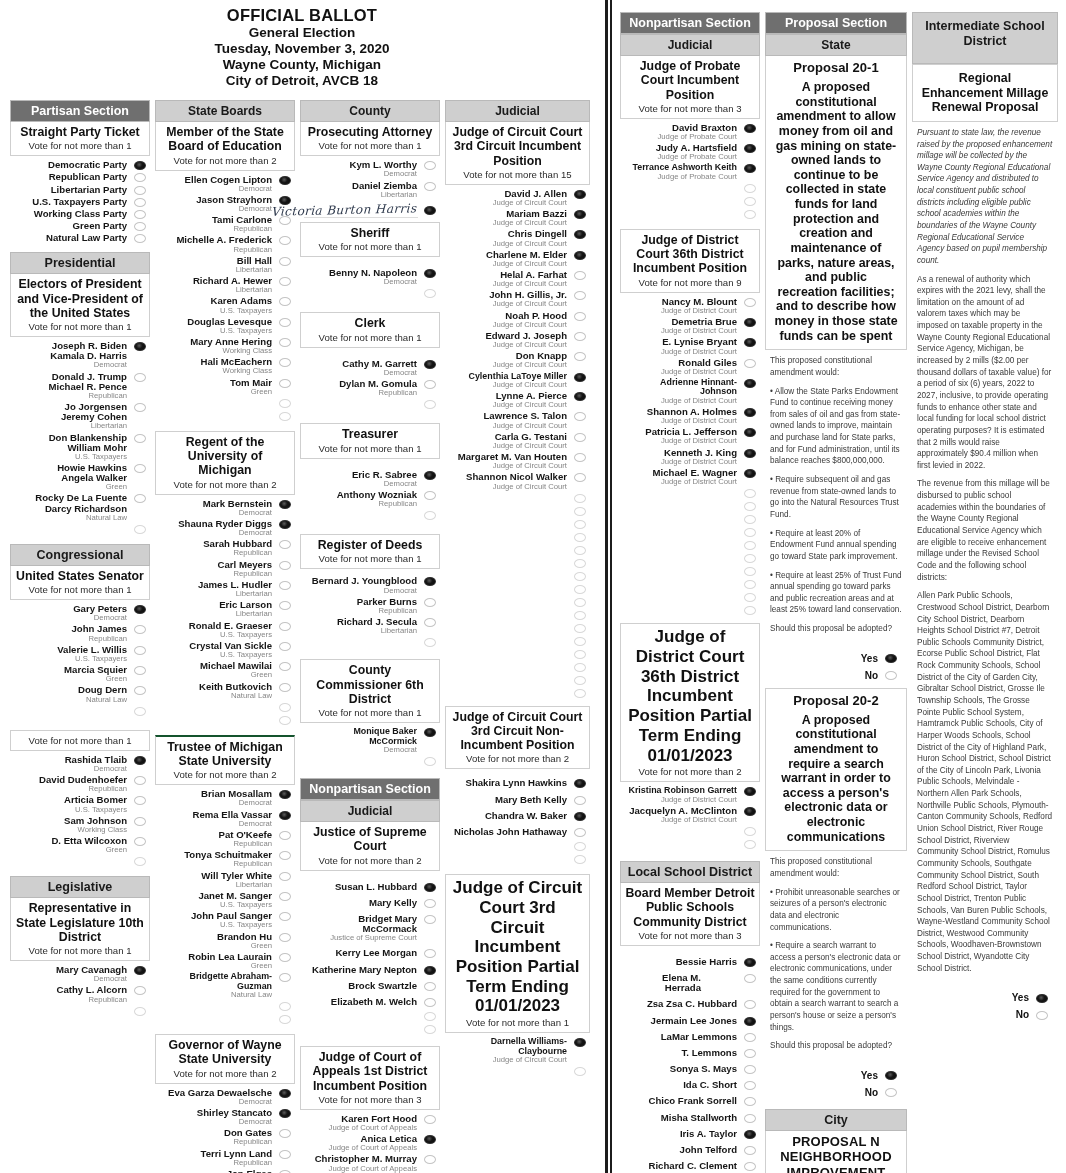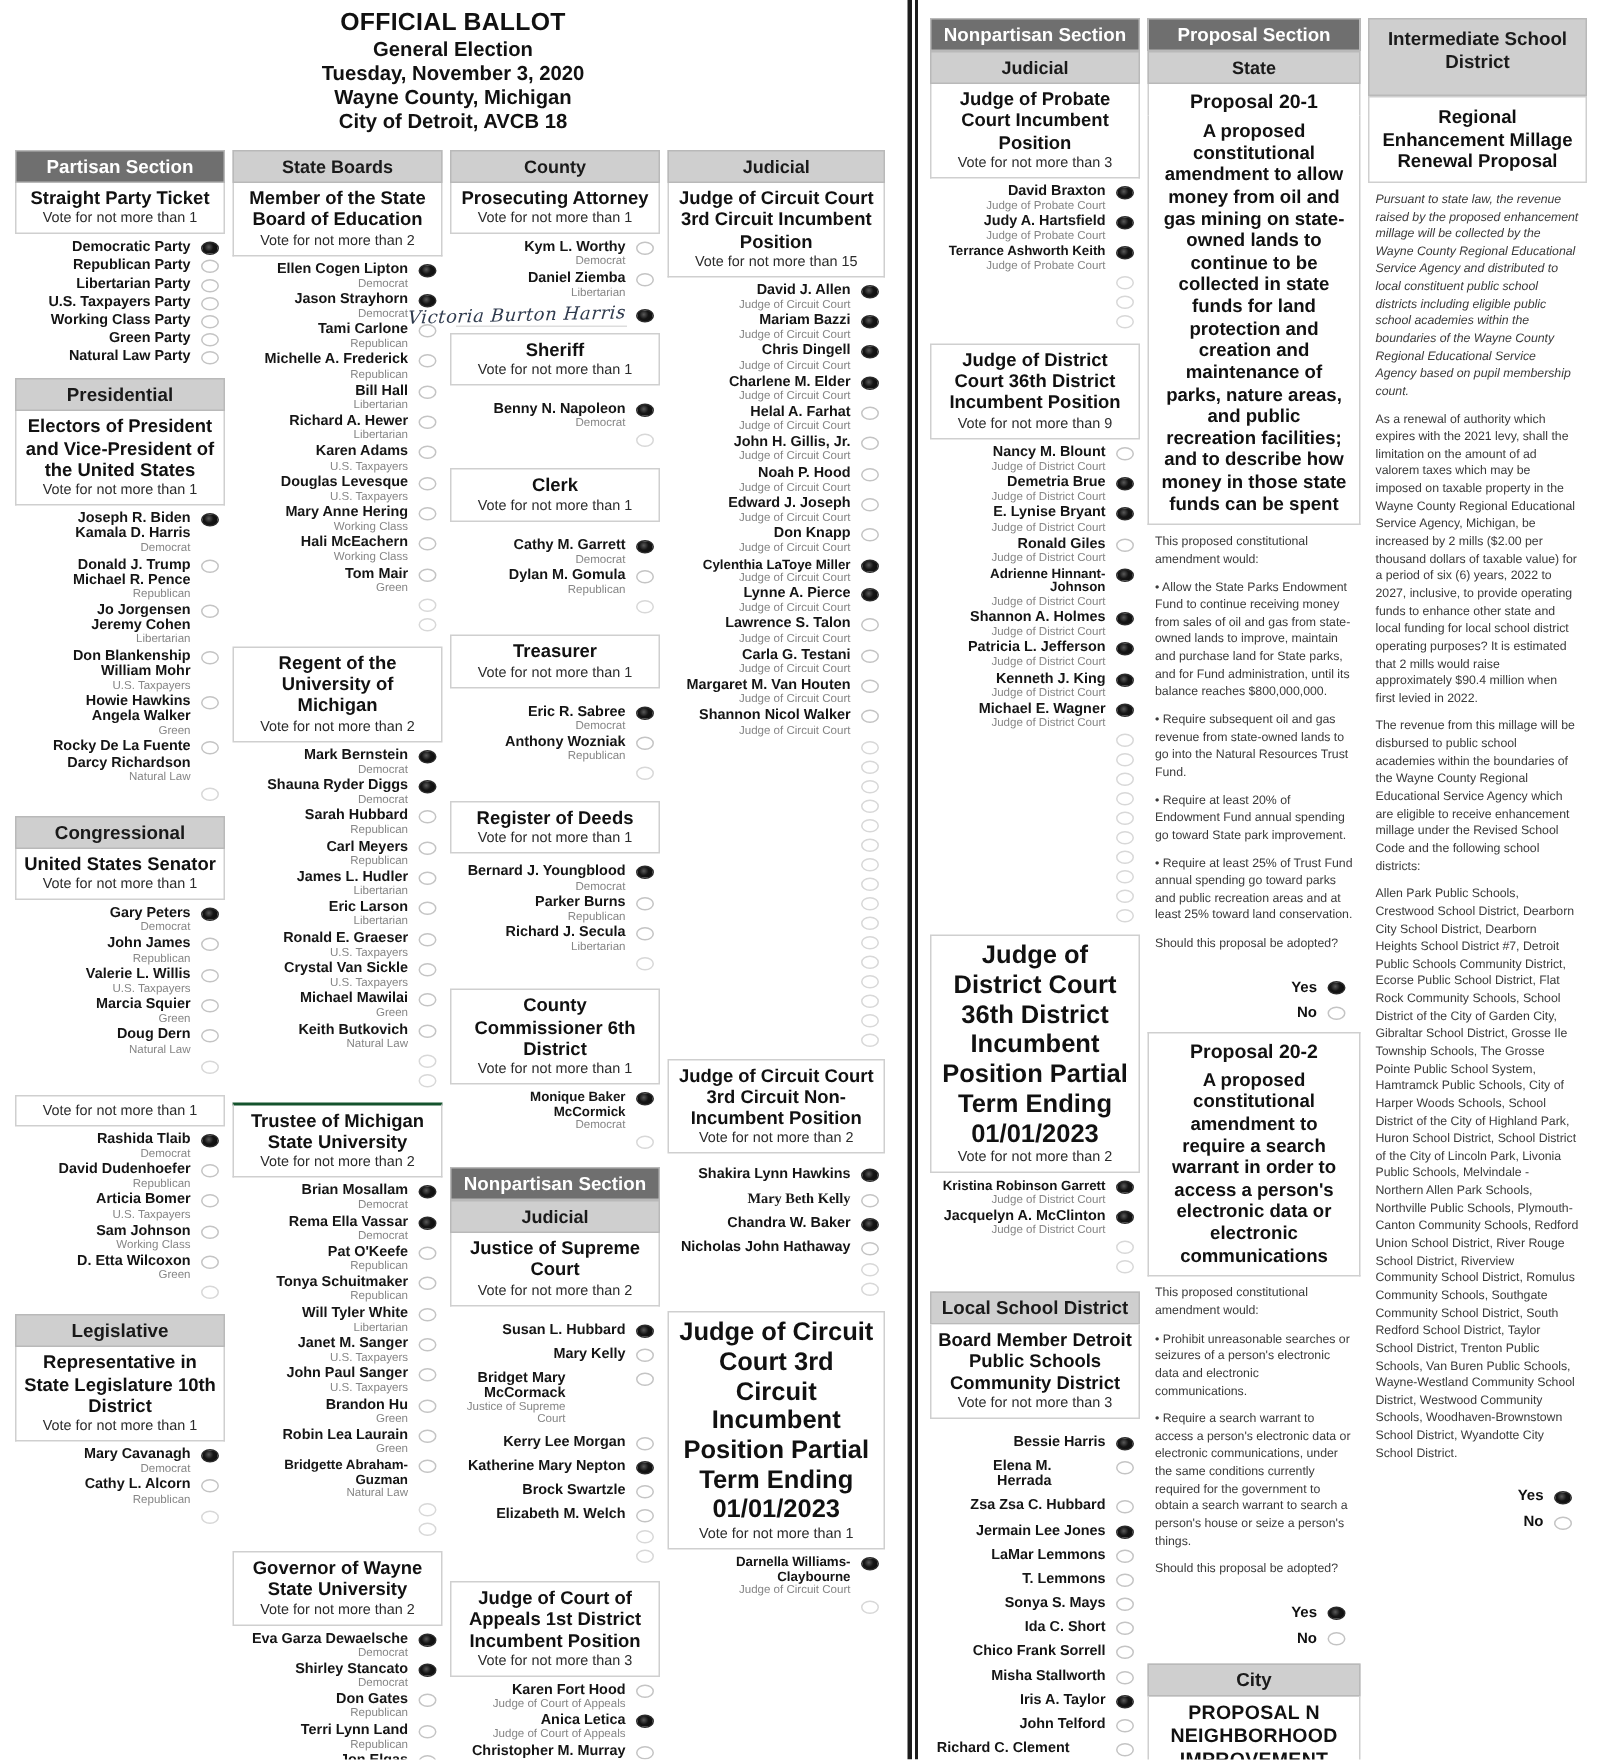--- a/index.html
+++ b/index.html
@@ -840,21 +840,21 @@
             <div class="nm">Susan L. Hubbard</div>
           </div>
           <div class="oval filled"></div>
         </div>
         <div class="cand" style="padding-top: 3px; padding-bottom: 3px;">
           <div class="txt">
             <div class="nm">Mary Kelly</div>
           </div>
           <div class="oval"></div>
         </div>
-        <div class="cand" style="padding-top: 3px; padding-bottom: 3px; gap: 40px;">
+        <div class="cand" style="padding-top: 3px; padding-bottom: 3px;">
           <div class="txt">
             <div class="nm">Bridget Mary McCormack</div>
             <div class="pt">Justice of Supreme Court</div>
           </div>
           <div class="oval"></div>
         </div>
         <div class="cand" style="padding-top: 3px; padding-bottom: 3px;">
           <div class="txt">
             <div class="nm">Kerry Lee Morgan</div>
           </div>
@@ -1101,21 +1101,21 @@
       <div class="name">Judge of Circuit Court 3rd Circuit Non-Incumbent Position</div>
       <div class="instr">Vote for not more than 2</div>
     </div>
     <div class="cands" style="padding-top:6px">
         <div class="cand" style="padding-top: 3px; padding-bottom: 3px;">
           <div class="txt">
             <div class="nm">Shakira Lynn Hawkins</div>
           </div>
           <div class="oval filled"></div>
         </div>
-        <div class="cand" style="padding-top: 3px; padding-bottom: 3px; font-family: Liberation Serif, serif;">
+        <div class="cand" style="padding-top: 3px; padding-bottom: 3px;">
           <div class="txt">
             <div class="nm">Mary Beth Kelly</div>
           </div>
           <div class="oval"></div>
         </div>
         <div class="cand" style="padding-top: 3px; padding-bottom: 3px;">
           <div class="txt">
             <div class="nm">Chandra W. Baker</div>
           </div>
           <div class="oval filled"></div>
@@ -1417,21 +1417,21 @@
             <div class="nm">Iris A. Taylor</div>
           </div>
           <div class="oval filled"></div>
         </div>
         <div class="cand" style="padding-top: 3px; padding-bottom: 3px;">
           <div class="txt">
             <div class="nm">John Telford</div>
           </div>
           <div class="oval"></div>
         </div>
-        <div class="cand" style="padding-top: 3px; padding-bottom: 3px; gap: 24px;">
+        <div class="cand" style="padding-top: 3px; padding-bottom: 3px;">
           <div class="txt">
             <div class="nm">Richard C. Clement</div>
           </div>
           <div class="oval"></div>
         </div>
         <div class="cand" style="padding-top: 3px; padding-bottom: 3px;">
           <div class="txt">
             <div class="nm">Sherry Gay-Dagnogo</div>
           </div>
           <div class="oval"></div>

